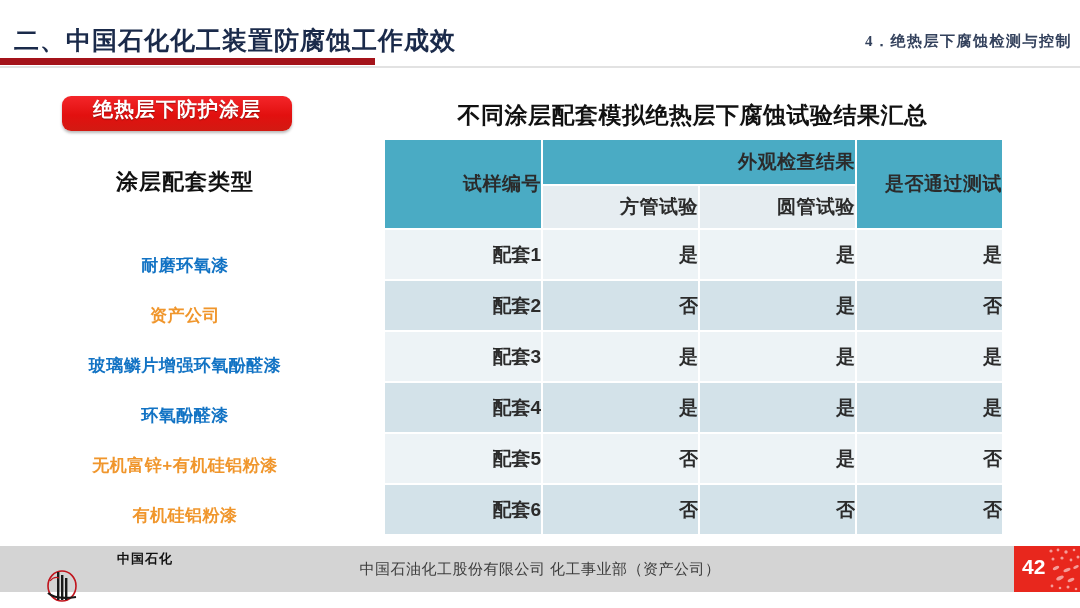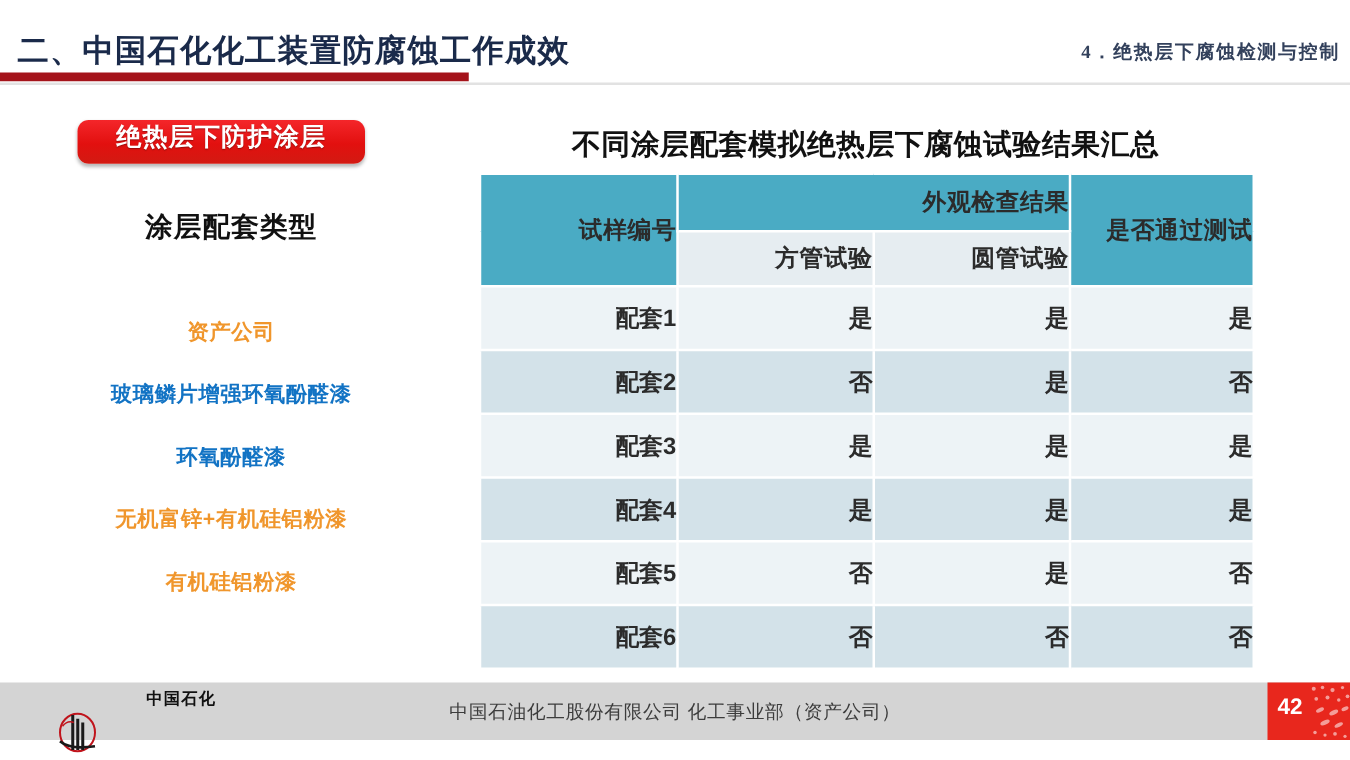--- a/index.html
+++ b/index.html
@@ -104,21 +104,21 @@
   .ftr-center{
     position:absolute;left:0;top:560px;width:1080px;text-align:center;
     font-size:15px;color:#3c3c3c;letter-spacing:.5px;
   }
   .pagebox{
     position:absolute;left:1014px;top:546px;width:66px;height:46px;
     background:#e8271d;overflow:hidden;
   }
   .pagenum{
     position:absolute;left:8px;top:9px;
-    color:#fff;font-size:18px;font-weight:bold;
+    color:#fff;font-size:21px;font-weight:bold;
   }
   .dots{position:absolute;right:0;top:0;width:34px;height:46px;opacity:.55;}
 </style>
 </head>
 <body>
 
 <div class="slide">
 
   <div class="hdr">
     <div class="hdr-title">二、中国石化化工装置防腐蚀工作成效</div>
@@ -127,20 +127,23 @@
     <div class="hdr-rule"></div>
   </div>
 
   <div class="badge">
     <span class="badge-txt">绝热层下防护涂层</span>
   </div>
 
   <div class="col-title">涂层配套类型</div>
 
   <div class="coat-list">
+    <div class="coat blue">
+        <span>耐磨环氧漆</span>
+      </div>
     <div class="coat orange">
         <span>资产公司</span>
       </div>
     <div class="coat blue">
         <span>玻璃鳞片增强环氧酚醛漆</span>
       </div>
     <div class="coat blue">
         <span>环氧酚醛漆</span>
       </div>
     <div class="coat orange">

